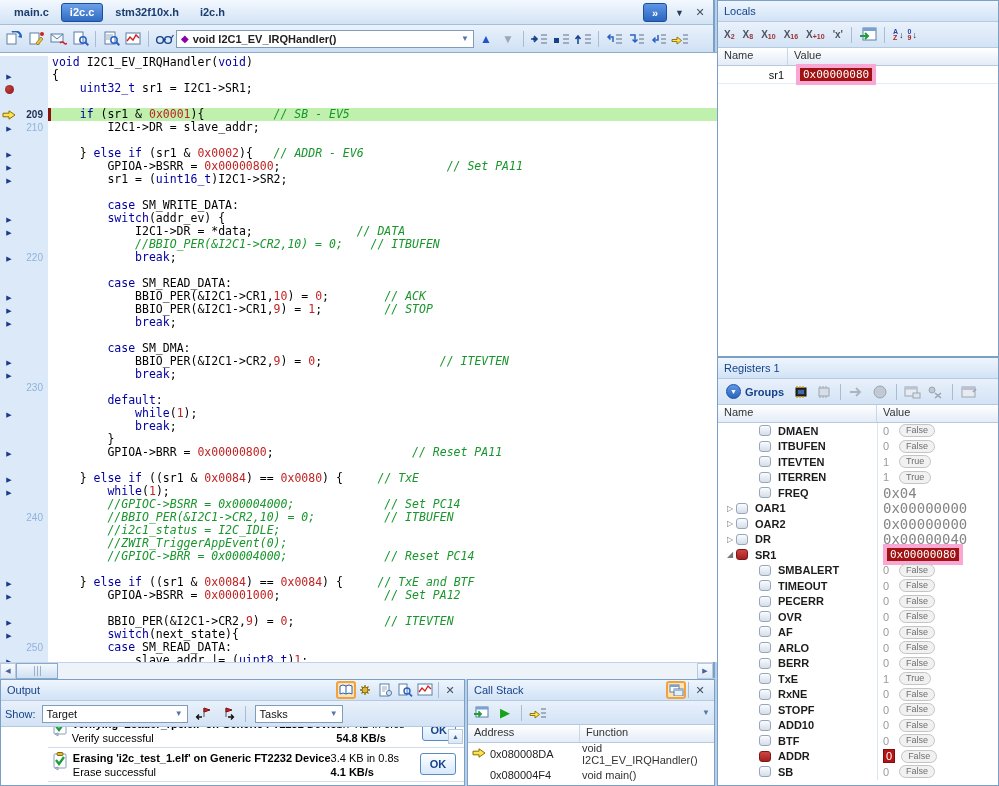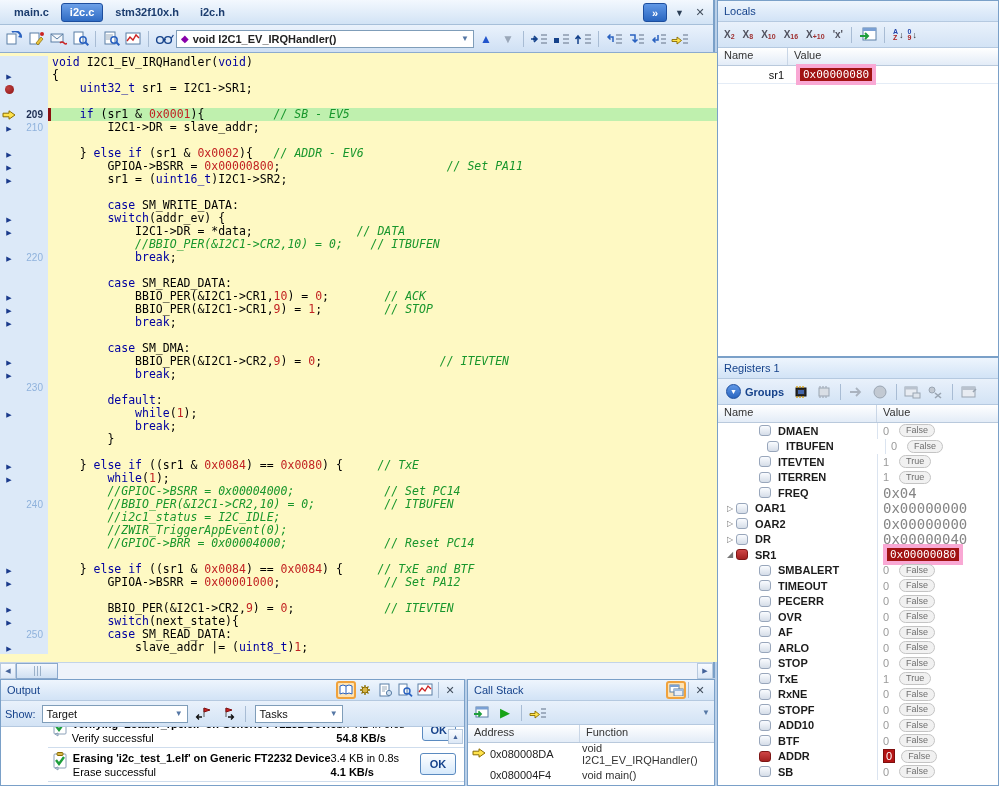--- a/index.html
+++ b/index.html
@@ -19,21 +19,21 @@
   
   #editor-group{position:absolute;left:0;top:0;width:715px;height:678px;background:#d6e5f6;border-right:2px solid #7aa0c8;box-sizing:border-box;}
   .tabbar{height:24px;background:linear-gradient(#f3f8fe,#d2e3f5);border-bottom:1px solid #a6bfd9;display:flex;align-items:center;padding-left:5px;position:relative;}
   .tab{padding:3px 9px 4px;font-size:11px;font-weight:bold;color:#1b3c6e;border-radius:3px;margin-right:3px;}
   .tab.active{background:linear-gradient(#6ca0e8,#2f6cc4);color:#fff;border:1px solid #1d4e9e;padding:2px 8px 3px;}
   .tab-tools{position:absolute;right:5px;top:3px;display:flex;align-items:center;gap:8px;}
   .bluebtn{width:22px;height:17px;border-radius:3px;background:linear-gradient(#5f97e6,#2a66c0);border:1px solid #1d4e9e;color:#fff;font-size:11px;display:flex;align-items:center;justify-content:center;font-weight:bold;}
   .etoolbar{height:27px;background:linear-gradient(#eaf2fc,#cfe0f4);border-bottom:1px solid #9fb9d8;display:flex;align-items:center;padding:0 4px;gap:2px;}
   .fncombo{width:298px;position:relative;}
   .diamond{color:#8800aa;font-size:10px;}
-  .eframe{position:absolute;left:0;top:52px;width:861px;height:610px;background:#fef9c3;display:flex;border-top:1px solid #8cabcf;box-sizing:border-box;}
+  .eframe{position:absolute;left:0;top:52px;width:861px;height:610px;background:#ffffff;display:flex;border-top:1px solid #8cabcf;box-sizing:border-box;}
   #code-lines{flex:1;overflow:hidden;padding-top:3px;}
   .cl{display:flex;height:13px;line-height:13px;}
   .gm{width:18px;min-width:18px;background:#dce9f8;text-align:center;position:relative;}
   .gn{width:30px;min-width:30px;background:#dce9f8;text-align:right;padding-right:5px;box-sizing:border-box;color:#8fb2dc;font-size:10px;}
   .gn.cur{color:#1d2e52;font-weight:bold;}
   .gcode{flex:1;white-space:pre;font-family:"DejaVu Sans Mono",monospace;font-size:11.5px;position:relative;padding-left:4px;}
   .gcode.hl{background:#bff0ae;}
   .caret{position:absolute;left:0;top:0;bottom:0;width:3px;background:#8b1010;}
   .tri{color:#1a3a8c;font-size:7px;vertical-align:2px;}
   .bp{display:inline-block;width:9px;height:9px;border-radius:50%;background:radial-gradient(circle at 35% 35%,#c04040,#8c1414);margin-top:2px;}
@@ -369,20 +369,25 @@
             <span class="gm"></span>
             <span class="gn"></span>
             <span class="gcode"><span class="p">            </span><span class="k">break</span><span class="p">;</span></span>
           </div>
           <div class="cl">
             <span class="gm"></span>
             <span class="gn"></span>
             <span class="gcode"><span class="p">        }</span></span>
           </div>
           <div class="cl">
+            <span class="gm"><span class="tri">▶</span></span>
+            <span class="gn"></span>
+            <span class="gcode"><span class="p">        GPIOA-&gt;BRR = </span><span class="n">0x00000800</span><span class="p">;                    </span><span class="c">// Reset PA11</span></span>
+          </div>
+          <div class="cl">
             <span class="gm"></span>
             <span class="gn"></span>
             <span class="gcode"></span>
           </div>
           <div class="cl">
             <span class="gm"><span class="tri">▶</span></span>
             <span class="gn"></span>
             <span class="gcode"><span class="p">    } </span><span class="k">else</span><span class="p"> </span><span class="k">if</span><span class="p"> ((sr1 &amp; </span><span class="n">0x0084</span><span class="p">) == </span><span class="n">0x0080</span><span class="p">) {     </span><span class="c">// TxE</span></span>
           </div>
           <div class="cl">
@@ -611,21 +616,21 @@
             <span class="rexp"></span>
             <span class="ricon" style="margin-left: 23px;"></span>
             <span class="rname">DMAEN</span>
           </span>
           <span class="rval">
             <span class="bit">0</span>
             <span class="badge">False</span>
           </span>
         </div>
         <div class="rrow">
-          <span style="display: flex; align-items: center; width: 159px; min-width: 159px; overflow: hidden; margin-left: 8px;">
+          <span style="display: flex; align-items: center; width: 159px; min-width: 159px; overflow: hidden;">
             <span class="rexp"></span>
             <span class="ricon" style="margin-left: 23px;"></span>
             <span class="rname">ITBUFEN</span>
           </span>
           <span class="rval">
             <span class="bit">0</span>
             <span class="badge">False</span>
           </span>
         </div>
         <div class="rrow">
@@ -763,21 +768,21 @@
           </span>
           <span class="rval">
             <span class="bit">0</span>
             <span class="badge">False</span>
           </span>
         </div>
         <div class="rrow">
           <span style="display: flex; align-items: center; width: 159px; min-width: 159px; overflow: hidden;">
             <span class="rexp"></span>
             <span class="ricon" style="margin-left: 23px;"></span>
-            <span class="rname">STOP</span>
+            <span class="rname">BERR</span>
           </span>
           <span class="rval">
             <span class="bit">0</span>
             <span class="badge">False</span>
           </span>
         </div>
         <div class="rrow">
           <span style="display: flex; align-items: center; width: 159px; min-width: 159px; overflow: hidden;">
             <span class="rexp"></span>
             <span class="ricon" style="margin-left: 23px;"></span>

